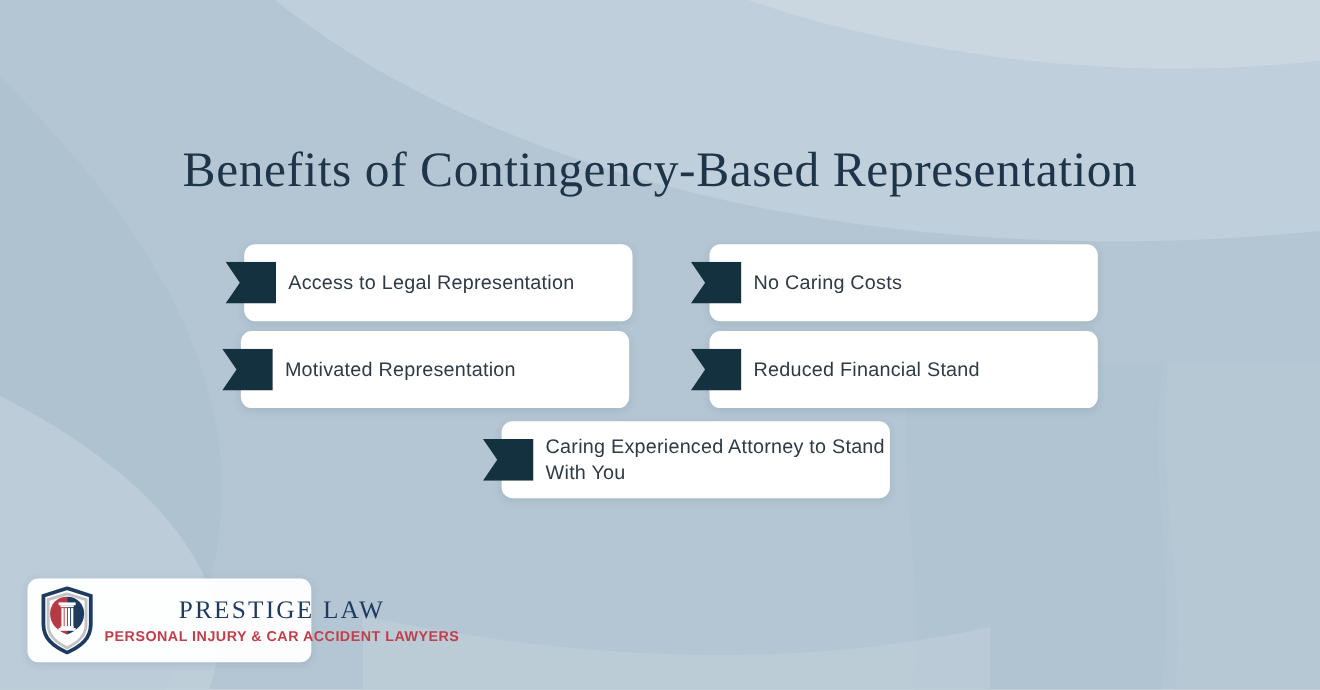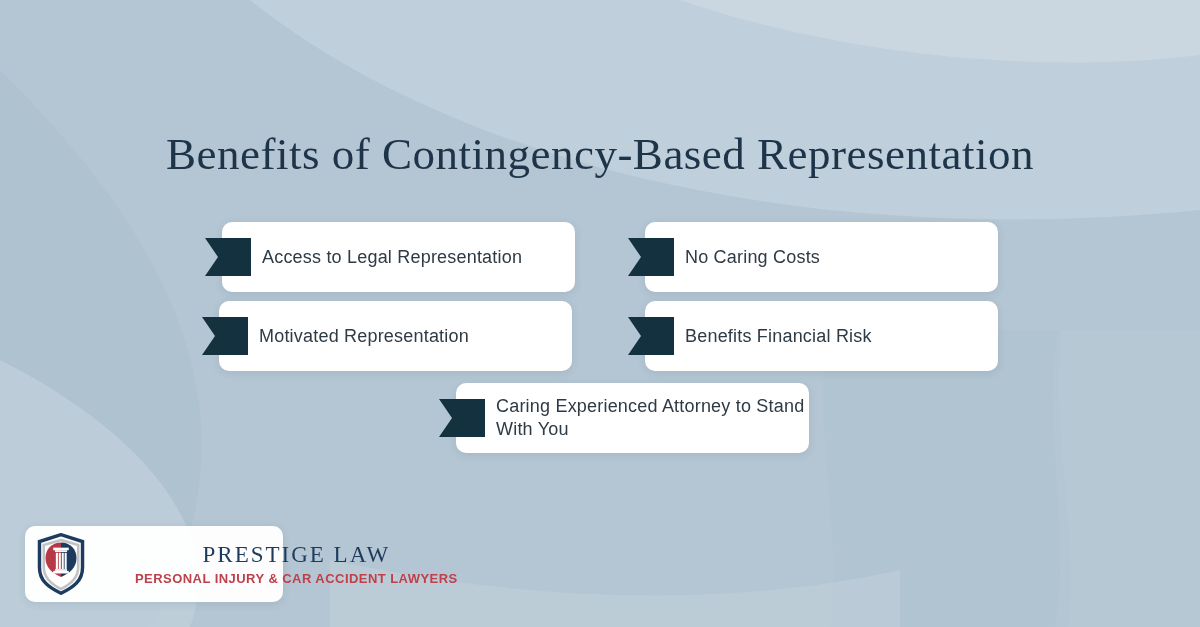--- a/index.html
+++ b/index.html
@@ -55,21 +55,20 @@
   .card-4{left:645px;top:301px;}
   .card-5{left:456px;top:383px;}
   .logo-card{
     position:absolute;left:25px;top:526px;
     width:258px;height:76px;
     background:rgba(255,255,255,0.97);
     border-radius:10px;
     box-shadow:0 2px 8px rgba(25,45,65,0.10);
     display:flex;align-items:center;
     padding:7px 10px;
-    gap:40px;
   }
   .shield{width:52px;height:62px;flex:0 0 auto;display:block;}
   .logo-text{flex:1;display:flex;flex-direction:column;align-items:center;margin-left:8px;}
   .logo-name{
     font-family:"Liberation Serif","DejaVu Serif",serif;
     font-size:23px;letter-spacing:2px;
     color:var(--logo-navy);white-space:nowrap;
   }
   .logo-tagline{
     margin-top:3px;
@@ -121,21 +120,21 @@
     </span>
     <span class="label">Motivated Representation</span>
   </div>
 
   <div class="card card-4">
     <span class="flag">
       <svg viewBox="0 0 46 38">
           <polygon points="0,0 46,0 46,38 0,38 13,19"></polygon>
         </svg>
     </span>
-    <span class="label">Benefits Financial Risk</span>
+    <span class="label">Reduced Financial Stand</span>
   </div>
 
   <div class="card card-5">
     <span class="flag">
       <svg viewBox="0 0 46 38">
           <polygon points="0,0 46,0 46,38 0,38 13,19"></polygon>
         </svg>
     </span>
     <span class="label">Caring Experienced Attorney to Stand With You</span>
   </div>

